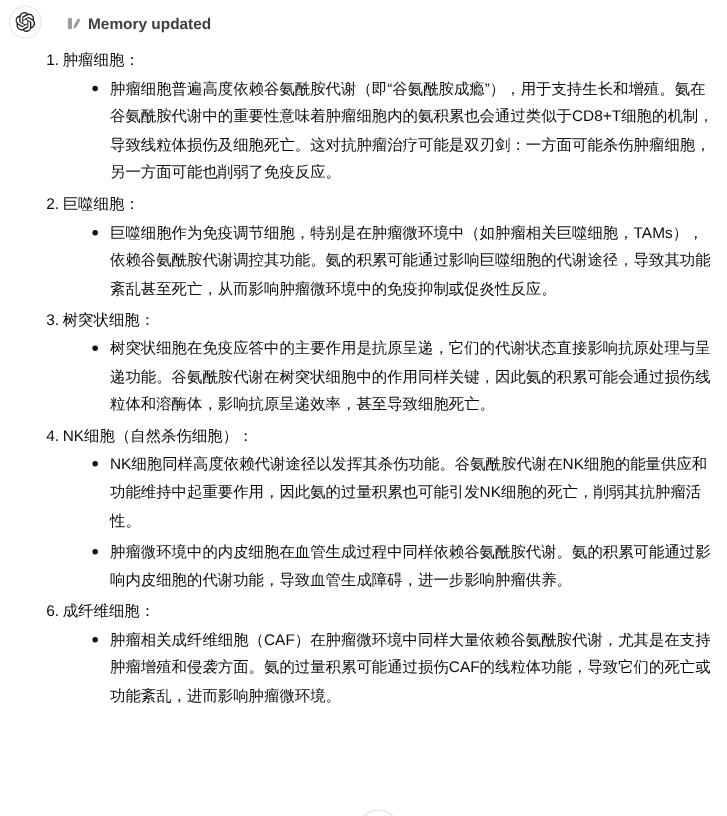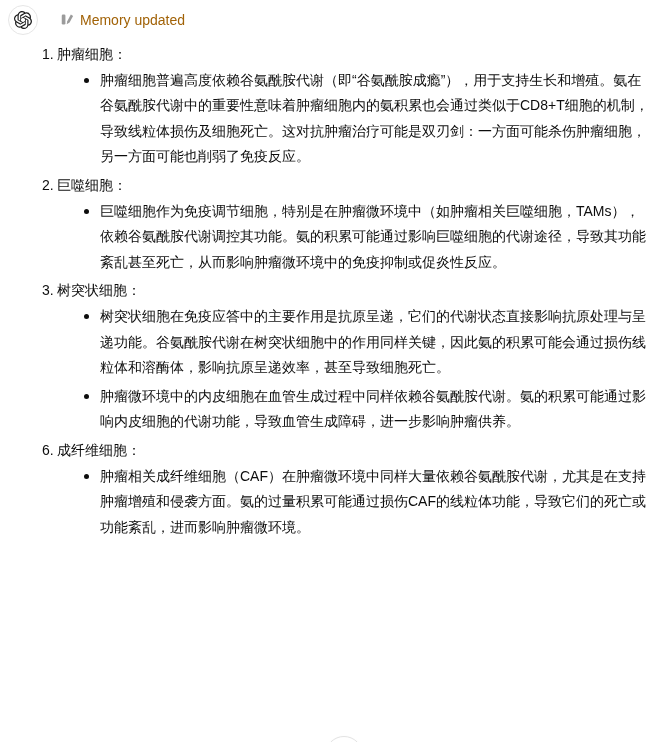--- a/index.html
+++ b/index.html
@@ -18,25 +18,25 @@
   .avatar {
     position: absolute; left: 8px; top: 5px;
     width: 30px; height: 30px;
     border: 1px solid #e6e6e6; border-radius: 50%;
     background: #fff;
     display: flex; align-items: center; justify-content: center;
   }
   .avatar svg { width: 18px; height: 18px; display: block; }
 
   .memory-row {
-    display: flex; align-items: flex-start; gap: 6px;
+    display: flex; align-items: center; gap: 6px;
     margin: 6px 0 0 23px;
     height: 18px;
-    color: #a16207;
-    font-size: 14px; font-weight: 400;
+    color: #404040;
+    font-size: 14px; font-weight: 700;
     cursor: pointer;
   }
   .memory-row svg { width: 14px; height: 15px; display: block; flex: 0 0 auto; }
 
   .body-text {
     font-size: 14px;
     line-height: 25.6px;
     margin-top: 12px;
   }
   .intro { margin: 0 0 3px 0; }
@@ -110,20 +110,27 @@
   </li>
 
   <li class="sec">
     <div class="sec-head"><span class="num">3.</span><span class="sec-title">树突状细胞</span><span class="sec-colon">：</span></div>
     <div class="bullet-row">
       <span class="dot"></span>
       <p class="bullet-text">树突状细胞在免疫应答中的主要作用是抗原呈递，它们的代谢状态直接影响抗原处理与呈递功能。谷氨酰胺代谢在树突状细胞中的作用同样关键，因此氨的积累可能会通过损伤线粒体和溶酶体，影响抗原呈递效率，甚至导致细胞死亡。</p>
     </div>
   </li>
 
+  <li class="sec">
+    <div class="sec-head"><span class="num">4.</span><span class="sec-title">NK细胞（自然杀伤细胞）</span><span class="sec-colon">：</span></div>
+    <div class="bullet-row">
+      <span class="dot"></span>
+      <p class="bullet-text">NK细胞同样高度依赖代谢途径以发挥其杀伤功能。谷氨酰胺代谢在NK细胞的能量供应和功能维持中起重要作用，因此氨的过量积累也可能引发NK细胞的死亡，削弱其抗肿瘤活性。</p>
+    </div>
+  </li>
 
   <li class="sec">
     <div class="bullet-row">
       <span class="dot"></span>
       <p class="bullet-text">肿瘤微环境中的内皮细胞在血管生成过程中同样依赖谷氨酰胺代谢。氨的积累可能通过影响内皮细胞的代谢功能，导致血管生成障碍，进一步影响肿瘤供养。</p>
     </div>
   </li>
 
   <li class="sec">
     <div class="sec-head"><span class="num">6.</span><span class="sec-title">成纤维细胞</span><span class="sec-colon">：</span></div>

